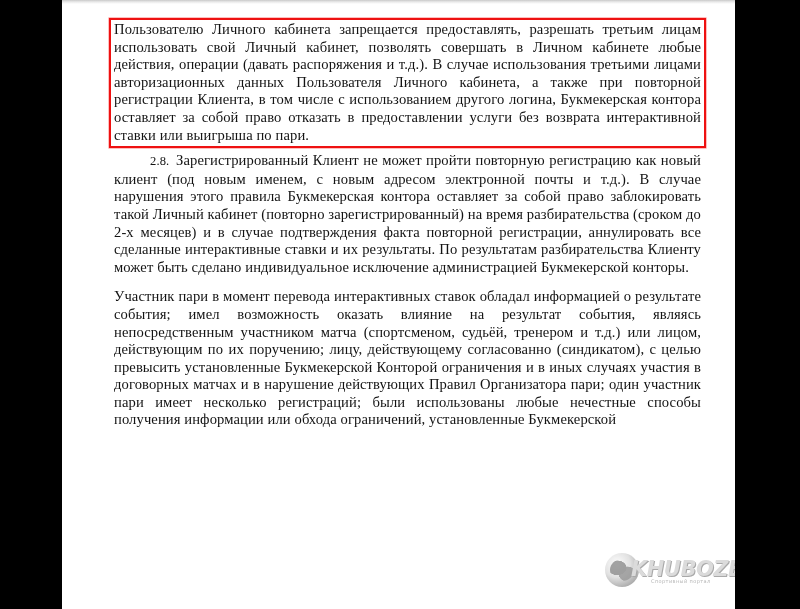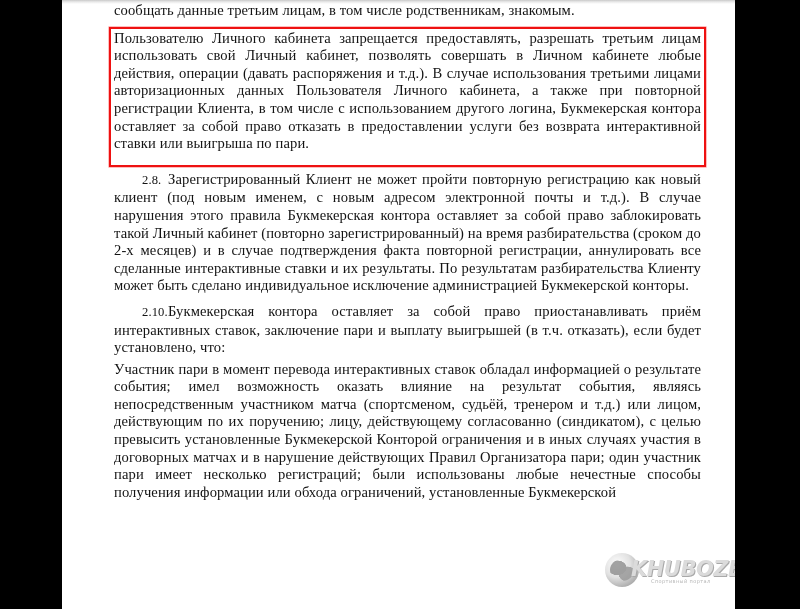--- a/index.html
+++ b/index.html
@@ -63,33 +63,33 @@
     text-align: justify;
     text-justify: inter-word;
     letter-spacing: 0.1px;
   }
   p.para.indent {
     text-indent: 0;
   }
   .num {
     display: inline-block;
     width: 26px;
-    margin-left: 28px;
+    margin-left: 36px;
     font-size: 12.6px;
     vertical-align: baseline;
   }
   .num + .after-num { }
 
   
   .redbox {
     position: relative;
     border: 2px solid #ee1111;
     box-shadow: 0 0 0 0.6px rgba(255,60,60,0.55);
-    padding: 1px 3px 12px 3px;
-    margin: 7px -5px 2px -5px;
+    padding: 1px 3px 2px 3px;
+    margin: 16px -5px 2px -5px;
   }
   .redbox p.para { text-align: justify; }
 
   .spacer-sm { height: 4px; }
   .spacer-xs { height: 2px; }
 
   
   .watermark {
     position: absolute;
     right: 2px;
@@ -148,40 +148,36 @@
 <body>
 
 <div class="screenshot">
 
   <div class="bar-left"></div>
   <div class="bar-right"></div>
 
   <div class="page">
     <div class="page-body">
 
-      <p class="para">сообщать данные третьим лицам, в том числе родственникам, знакомым.</p>
 
       <div class="redbox">
         <p class="para">Пользователю Личного кабинета запрещается предоставлять, разрешать третьим лицам использовать свой Личный кабинет, позволять совершать в Личном кабинете любые действия, операции (давать распоряжения и т.д.). В случае использования третьими лицами авторизационных данных Пользователя Личного кабинета, а также при повторной регистрации Клиента, в том числе с использованием другого логина, Букмекерская контора оставляет за собой право отказать в предоставлении услуги без возврата интерактивной ставки или выигрыша по пари.</p>
       </div>
 
       <div class="spacer-xs"></div>
 
       <p class="para indent">
         <span class="num">2.8.</span><span class="after-num">Зарегистрированный Клиент не может пройти повторную регистрацию как новый клиент (под новым именем, с новым адресом электронной почты и т.д.). В случае нарушения этого правила Букмекерская контора оставляет за собой право заблокировать такой Личный кабинет (повторно зарегистрированный) на время разбирательства (сроком до 2-х месяцев) и в случае подтверждения факта повторной регистрации, аннулировать все сделанные интерактивные ставки и их результаты. По результатам разбирательства Клиенту может быть сделано индивидуальное исключение администрацией Букмекерской конторы.</span>
       </p>
 
       <div class="spacer-sm"></div>
 
 
       <div class="spacer-sm"></div>
 
-      <p class="para indent">
-        <span class="num">2.10.</span><span class="after-num">Букмекерская контора оставляет за собой право приостанавливать приём интерактивных ставок, заключение пари и выплату выигрышей (в т.ч. отказать), если будет установлено, что:</span>
-      </p>
 
       <div class="spacer-sm"></div>
 
       <p class="para">Участник пари в момент перевода интерактивных ставок обладал информацией о результате события; имел возможность оказать влияние на результат события, являясь непосредственным участником матча (спортсменом, судьёй, тренером и т.д.) или лицом, действующим по их поручению; лицу, действующему согласованно (синдикатом), с целью превысить установленные Букмекерской Конторой ограничения и в иных случаях участия в договорных матчах и в нарушение действующих Правил Организатора пари; один участник пари имеет несколько регистраций; были использованы любые нечестные способы получения информации или обхода ограничений, установленные Букмекерской</p>
 
     </div>
 
     <div class="watermark">
       <div class="wm-globe"></div>
       <div class="wm-text"><span>KHUB</span><span>OZE</span></div>

